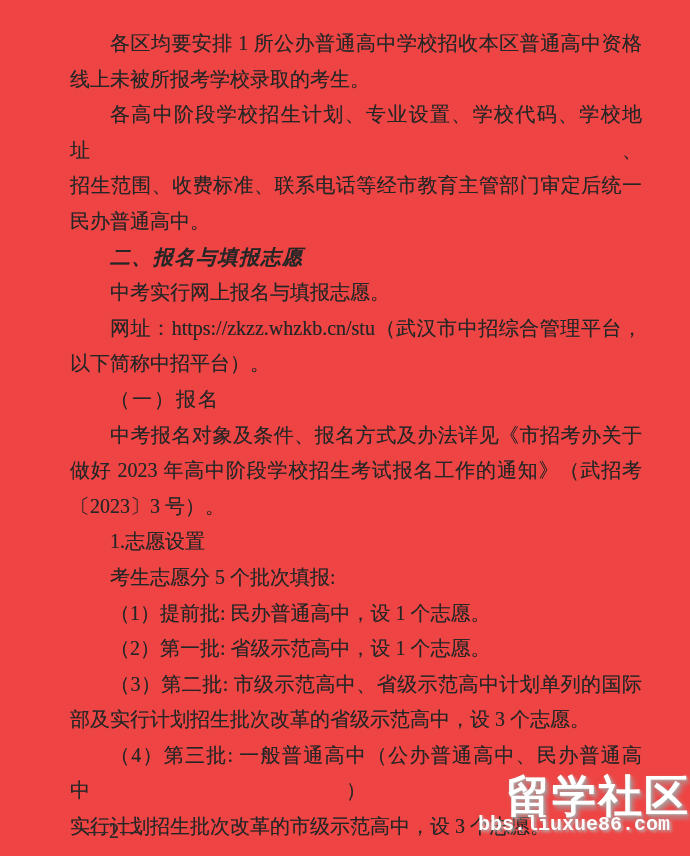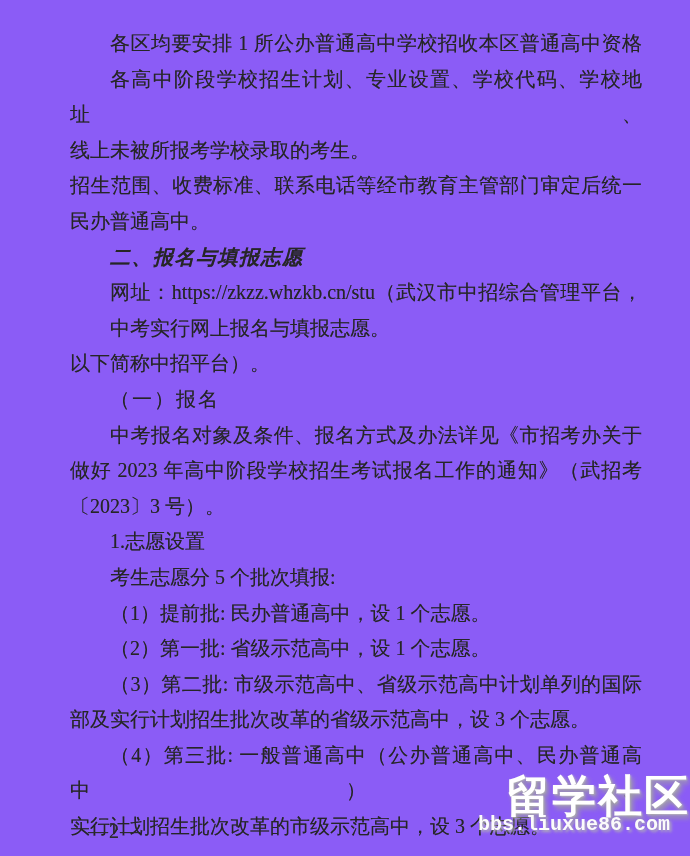--- a/index.html
+++ b/index.html
@@ -1,20 +1,20 @@
 <!DOCTYPE html>
 <html><head>
 <meta charset="utf-8">
 <style>
   html,body { margin:0; padding:0; }
   body { background:#ffffff; }
   .page {
     position:relative;
     width:690px; height:856px;
-    background:#8b5cf6;
+    background:#ef4444;
     overflow:hidden;
     font-family:"Liberation Serif", serif;
     color:#262626;
   }
   .content {
     position:absolute;
     top:26px; left:70px; width:572px;
   }
   .line {
     margin:0;
@@ -64,27 +64,27 @@
     color:#fbfbfb;
     text-shadow:2px 2px 3px #b2b2b2;
   }
 </style>
 </head>
 <body>
 
 <div class="page">
   <div class="content">
     <p class="line indent fill">各区均要安排 1 所公办普通高中学校招收本区普通高中资格</p>
+    <p class="line">线上未被所报考学校录取的考生。</p>
     <p class="line indent fill">各高中阶段学校招生计划、专业设置、学校代码、学校地址、</p>
-    <p class="line">线上未被所报考学校录取的考生。</p>
     <p class="line fill">招生范围、收费标准、联系电话等经市教育主管部门审定后统一</p>
     <p class="line">民办普通高中。</p>
     <p class="line indent heading">二、报名与填报志愿</p>
+    <p class="line indent">中考实行网上报名与填报志愿。</p>
     <p class="line indent fill">网址：https://zkzz.whzkb.cn/stu（武汉市中招综合管理平台，</p>
-    <p class="line indent">中考实行网上报名与填报志愿。</p>
     <p class="line">以下简称中招平台）。</p>
     <p class="line indent subheading">（一）报名</p>
     <p class="line indent fill">中考报名对象及条件、报名方式及办法详见《市招考办关于</p>
     <p class="line fill">做好 2023 年高中阶段学校招生考试报名工作的通知》（武招考</p>
     <p class="line">〔2023〕3 号）。</p>
     <p class="line indent">1.志愿设置</p>
     <p class="line indent">考生志愿分 5 个批次填报:</p>
     <p class="line indent">（1）提前批: 民办普通高中，设 1 个志愿。</p>
     <p class="line indent">（2）第一批: 省级示范高中，设 1 个志愿。</p>
     <p class="line indent fill">（3）第二批: 市级示范高中、省级示范高中计划单列的国际</p>

